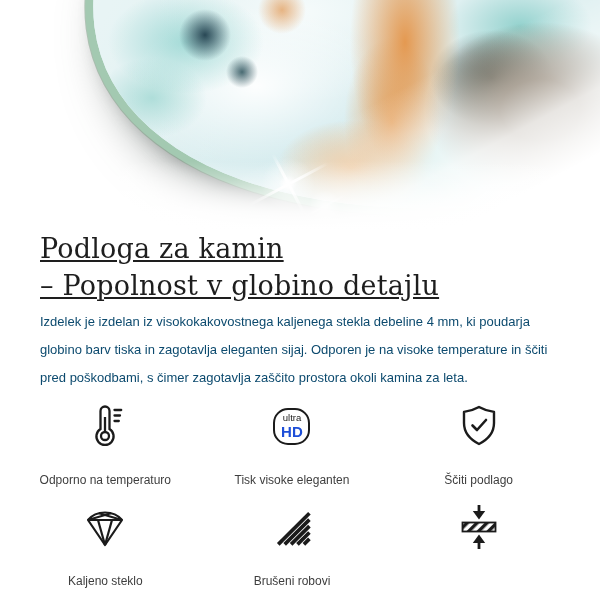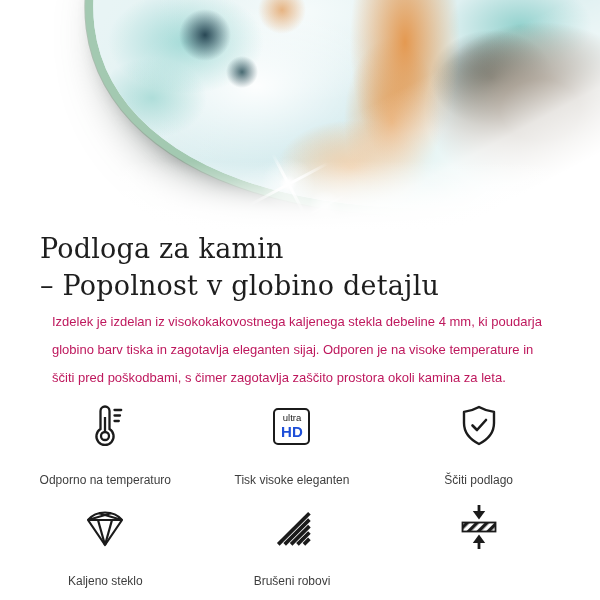--- a/index.html
+++ b/index.html
@@ -61,31 +61,31 @@
   .sparkle-2::before { content:""; position:absolute; left:0; right:0; top:50%; height:2px; margin-top:-1px;
     background:linear-gradient(90deg, rgba(255,255,255,0), #fff 50%, rgba(255,255,255,0)); }
   .fade-diag { position:absolute; inset:0; pointer-events:none;
     background:linear-gradient(152deg, rgba(255,255,255,0) 55%, rgba(255,255,255,.85) 74%, #fff 86%); }
   .fade-bottom { position:absolute; inset:0; pointer-events:none;
     background:linear-gradient(to bottom, rgba(255,255,255,0) 70%, rgba(255,255,255,.85) 92%, #fff 100%); }
 
   
   .content { padding:0 40px; }
   .title { margin:0; font-family:"DejaVu Serif","Liberation Serif",serif; font-weight:400;
-    font-size:27px; line-height:37px; color:#1e1e1e; letter-spacing:.2px; }
+    font-size:27px; line-height:37px; color:#1e1e1e; letter-spacing:.2px;text-decoration:underline; }
   .title span { display:block; }
-  .desc { margin:4px 12px 0; max-width:527px; font-size:13px; line-height:28px; color:#be185d; }
+  .desc { margin:4px 0 0; max-width:527px; font-size:13px; line-height:28px; color:#0c4a6e; }
 
   
   .features { margin:8px 28px 0 12px; display:grid; grid-template-columns:repeat(3,1fr); row-gap:13px; }
   .feature { text-align:center; }
   .icon-box { height:52px; display:flex; align-items:center; justify-content:center; }
   .f-label { display:block; margin-top:21px; font-size:12px; line-height:15px; color:#3e3e3e; }
   .icon-svg { display:block; }
-  .uhd { width:33px; height:33px; border:2.5px solid #1b1b1b; border-radius:5px;
+  .uhd { width:33px; height:33px; border:2.5px solid #1b1b1b; border-radius:15px;
     display:flex; flex-direction:column; align-items:center; justify-content:center; background:#fff; }
   .uhd-top { font-size:9.5px; line-height:1; color:#1b1b1b; }
   .uhd-bottom { font-size:15px; line-height:1; font-weight:700; color:#1d4ed8; margin-top:1px; letter-spacing:.2px; }
 </style>
 </head>
 <body>
 
 <div class="page">
 
   <div class="hero">

